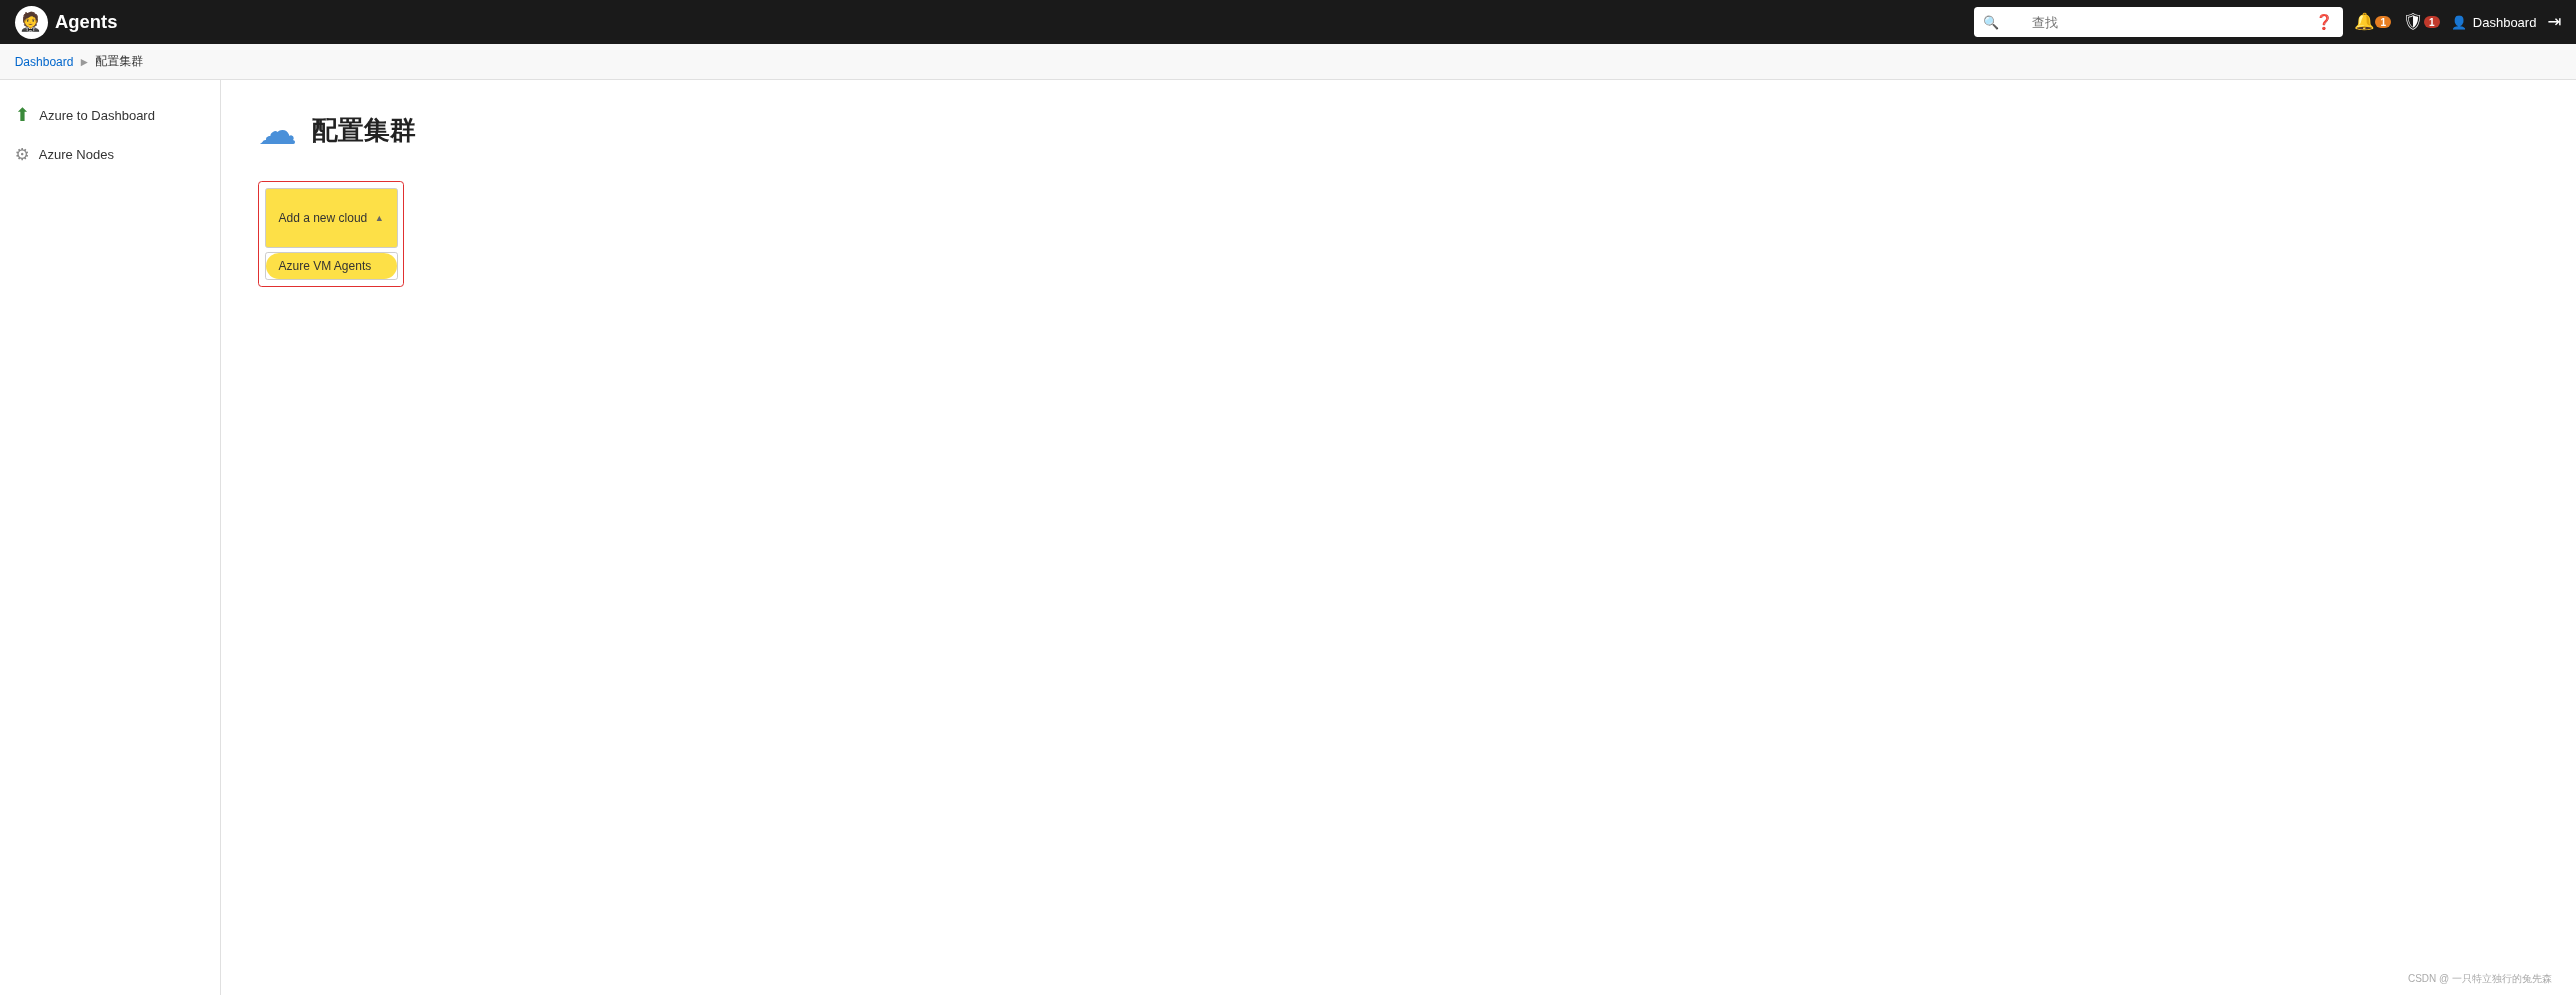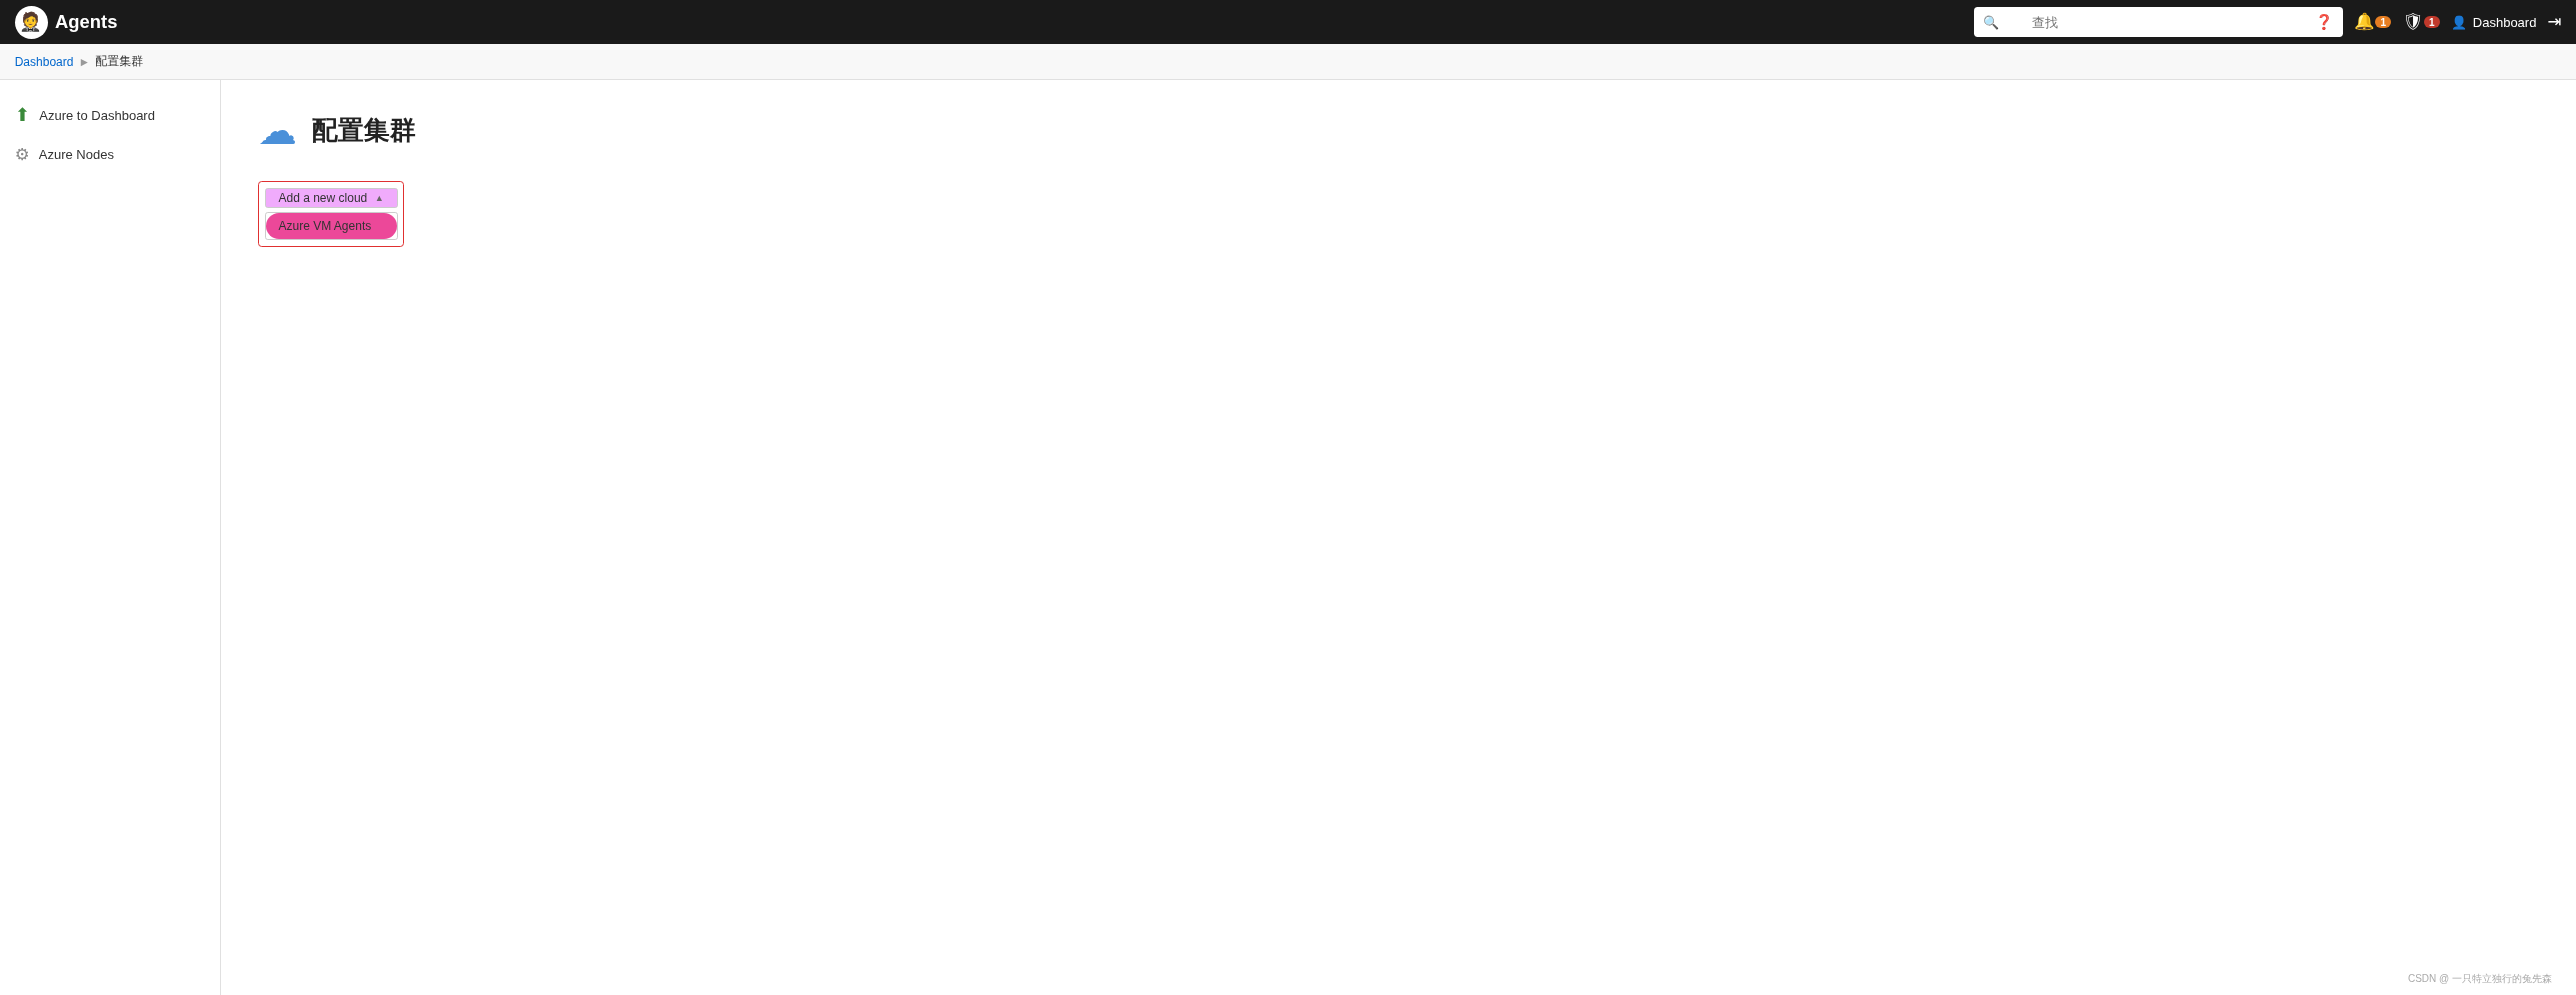--- a/index.html
+++ b/index.html
@@ -195,44 +195,44 @@
       border: 1.8px solid #e03030;
       border-radius: 3.7px;
       display: inline-block;
       padding: 5.5px;
       background: #fff;
     }
     .dropdown-btn {
       display: flex;
       align-items: center;
       gap: 7.4px;
-      background: #f0abfc;
+      background: #fde047;
       border: 0.9px solid #ccc;
       border-radius: 2.8px;
-      padding: 2px 13px;
+      padding: 22px 13px;
       font-size: 12px;
       cursor: pointer;
       color: #333;
       white-space: nowrap;
     }
     .dropdown-arrow {
       font-size: 9.2px;
       color: #666;
     }
     .dropdown-menu {
       margin-top: 3.7px;
       background: #fff;
       border: 0.9px solid #ccc;
       border-radius: 2.8px;
     }
     .dropdown-option {
       padding: 6.4px 13px;
       font-size: 12px;
       cursor: pointer;
-      background: #ec4899;
+      background: #fde047;
       border-radius: 13px;
       color: #333;
       white-space: nowrap;
     }
 
     
     .button-row {
       display: flex;
       gap: 7.4px;
       margin-top: 7.4px;

